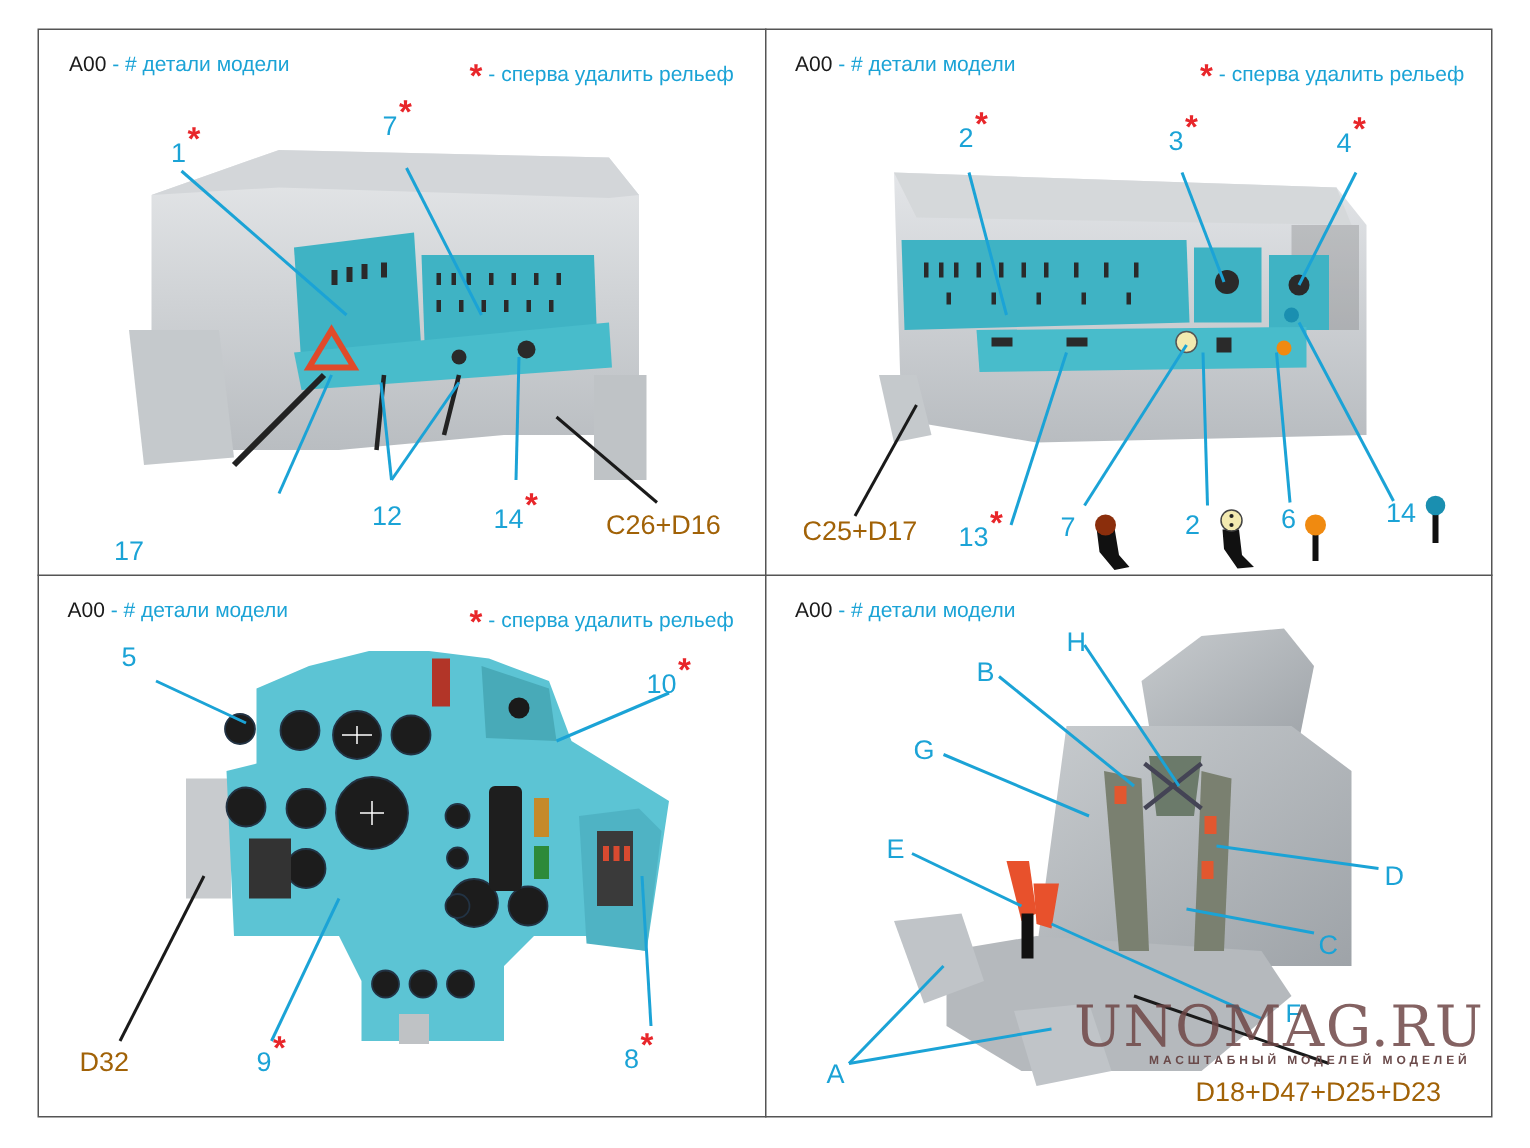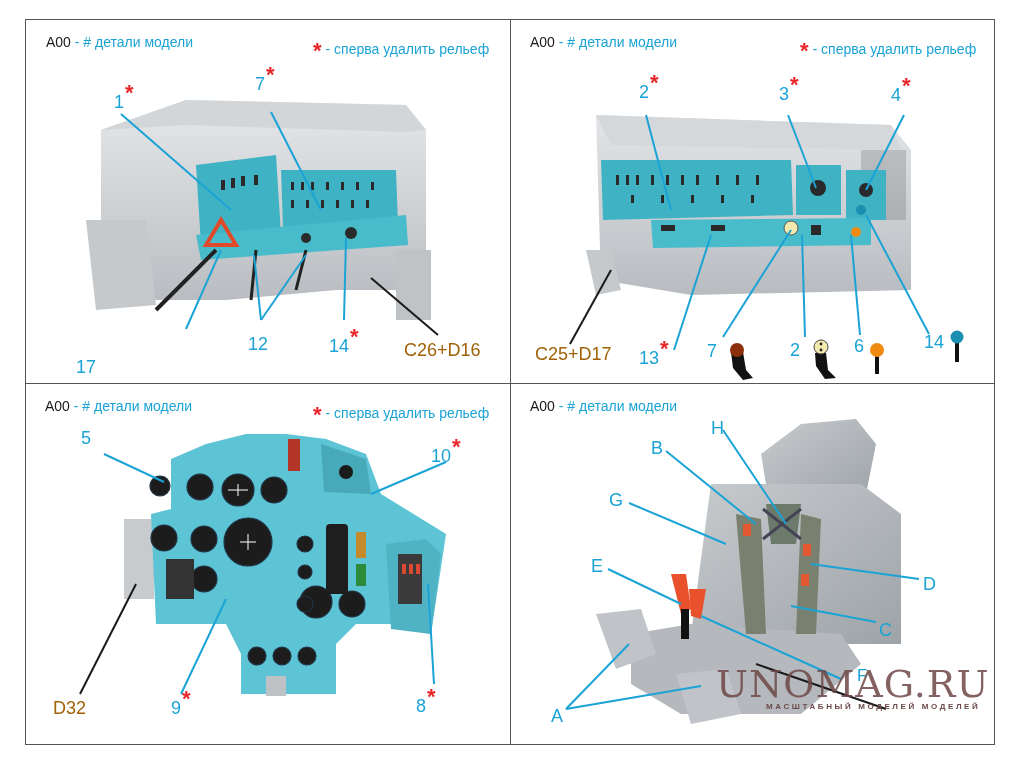--- a/index.html
+++ b/index.html
@@ -298,16 +298,17 @@
     <span class="desc">- # детали модели</span>
   </div>
   <div class="lbl" style="left:140px;top:54px;"><span>B</span></div>
   <div class="lbl" style="left:200px;top:34px;"><span>H</span></div>
   <div class="lbl" style="left:98px;top:106px;"><span>G</span></div>
   <div class="lbl" style="left:80px;top:172px;"><span>E</span></div>
   <div class="lbl" style="left:412px;top:190px;"><span>D</span></div>
   <div class="lbl" style="left:368px;top:236px;"><span>C</span></div>
   <div class="lbl" style="left:40px;top:322px;"><span>A</span></div>
   <div class="lbl" style="left:346px;top:282px;font-size:17px;"><span>F</span></div>
+  <div class="blk" style="left:286px;top:334px;">D18+D47+D25+D23</div>
 </div>
 
 <div class="wm">UNOMAG.RU</div>
 <div class="wm-sub">МАСШТАБНЫЙ МОДЕЛЕЙ МОДЕЛЕЙ</div>
 
 </body></html>

